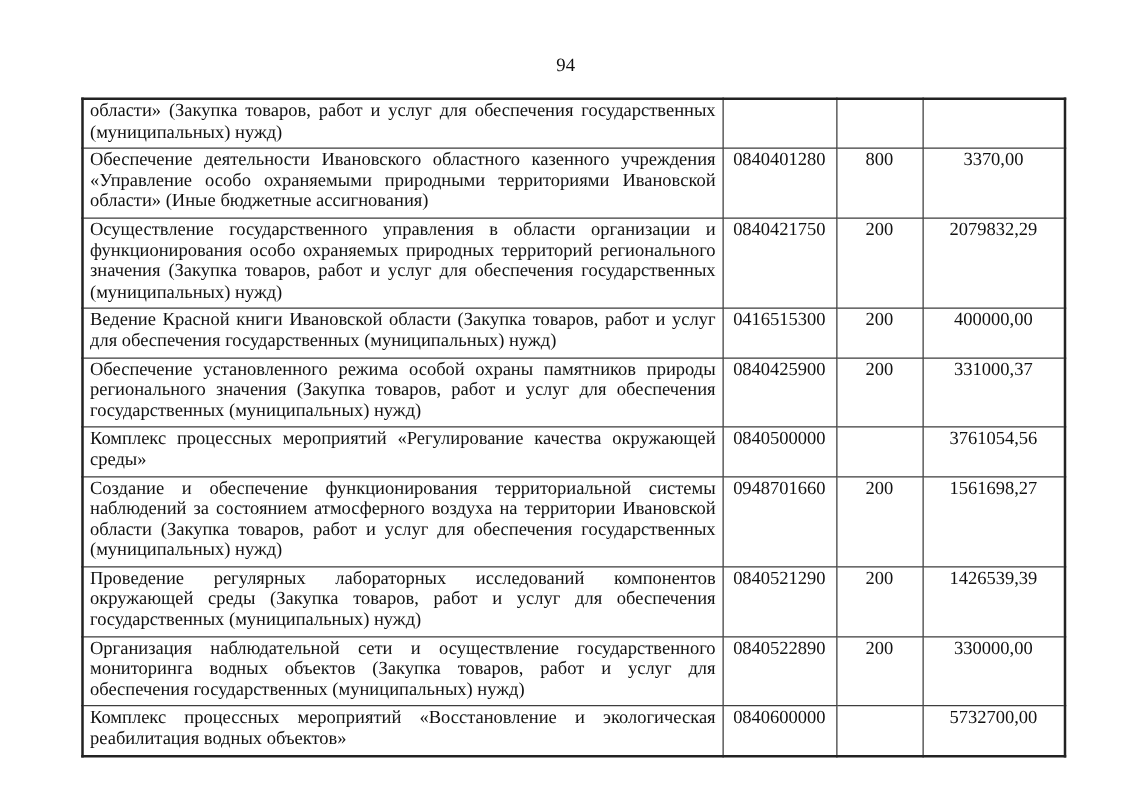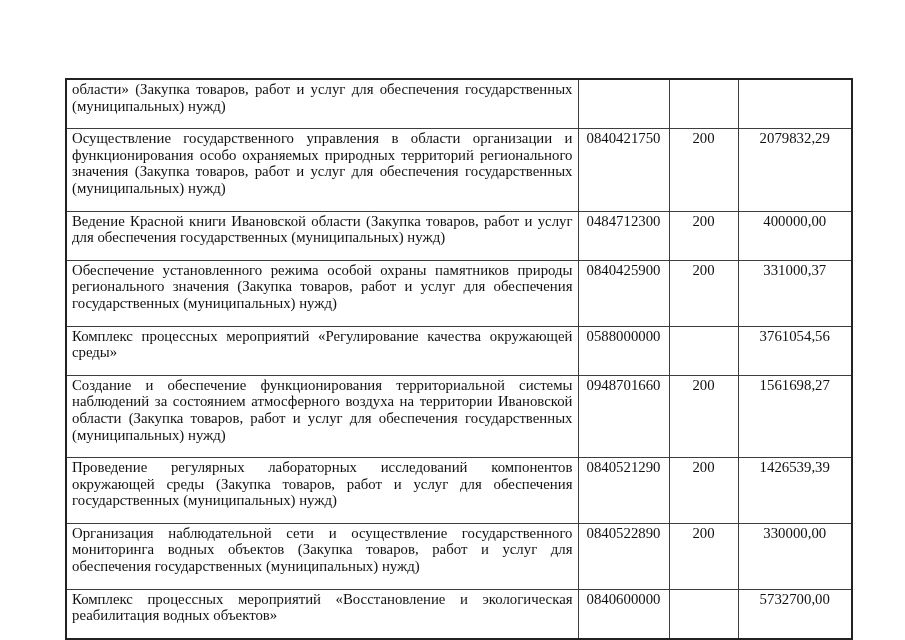--- a/index.html
+++ b/index.html
@@ -29,77 +29,84 @@
     width: 786px;
     border-collapse: collapse;
     table-layout: fixed;
     border: 2px solid #222222;
   }
   table.budget-table td {
     border: 1px solid #3d3d3d;
     vertical-align: top;
     font-size: 14.8px;
     line-height: 16.6px;
-    padding: 1px 5px 14px 5px;
+    padding: 1px 5px 4px 5px;
     overflow: hidden;
     word-wrap: break-word;
   }
   td.cell-name {
     text-align: justify;
     text-justify: inter-word;
     padding-left: 4px;
     padding-right: 5px;
   }
   td.cell-num {
     text-align: center;
     padding-left: 2px;
     padding-right: 2px;
     white-space: nowrap;
   }
 </style>
 </head>
 <body>
 
 <div class="page">
+  <div class="page-number">94</div>
 
   <table class="budget-table">
     <colgroup>
       <col style="width:512px">
       <col style="width:91px">
       <col style="width:69px">
       <col style="width:114px">
     </colgroup>
     <tbody>
         <tr>
           <td class="cell-name">области» (Закупка товаров, работ и услуг для обеспечения государственных (муниципальных) нужд)</td>
           <td class="cell-num"></td>
           <td class="cell-num"></td>
           <td class="cell-num"></td>
         </tr>
         <tr>
+          <td class="cell-name">Обеспечение деятельности Ивановского областного казенного учреждения «Управление особо охраняемыми природными территориями Ивановской области» (Иные бюджетные ассигнования)</td>
+          <td class="cell-num">0840401280</td>
+          <td class="cell-num">800</td>
+          <td class="cell-num">3370,00</td>
+        </tr>
+        <tr>
           <td class="cell-name">Осуществление государственного управления в области организации и функционирования особо охраняемых природных территорий регионального значения (Закупка товаров, работ и услуг для обеспечения государственных (муниципальных) нужд)</td>
           <td class="cell-num">0840421750</td>
           <td class="cell-num">200</td>
           <td class="cell-num">2079832,29</td>
         </tr>
         <tr>
           <td class="cell-name">Ведение Красной книги Ивановской области (Закупка товаров, работ и услуг для обеспечения государственных (муниципальных) нужд)</td>
-          <td class="cell-num">0484712300</td>
+          <td class="cell-num">0416515300</td>
           <td class="cell-num">200</td>
           <td class="cell-num">400000,00</td>
         </tr>
         <tr>
           <td class="cell-name">Обеспечение установленного режима особой охраны памятников природы регионального значения (Закупка товаров, работ и услуг для обеспечения государственных (муниципальных) нужд)</td>
           <td class="cell-num">0840425900</td>
           <td class="cell-num">200</td>
           <td class="cell-num">331000,37</td>
         </tr>
         <tr>
           <td class="cell-name">Комплекс процессных мероприятий «Регулирование качества окружающей среды»</td>
-          <td class="cell-num">0588000000</td>
+          <td class="cell-num">0840500000</td>
           <td class="cell-num"></td>
           <td class="cell-num">3761054,56</td>
         </tr>
         <tr>
           <td class="cell-name">Создание и обеспечение функционирования территориальной системы наблюдений за состоянием атмосферного воздуха на территории Ивановской области (Закупка товаров, работ и услуг для обеспечения государственных (муниципальных) нужд)</td>
           <td class="cell-num">0948701660</td>
           <td class="cell-num">200</td>
           <td class="cell-num">1561698,27</td>
         </tr>
         <tr>

